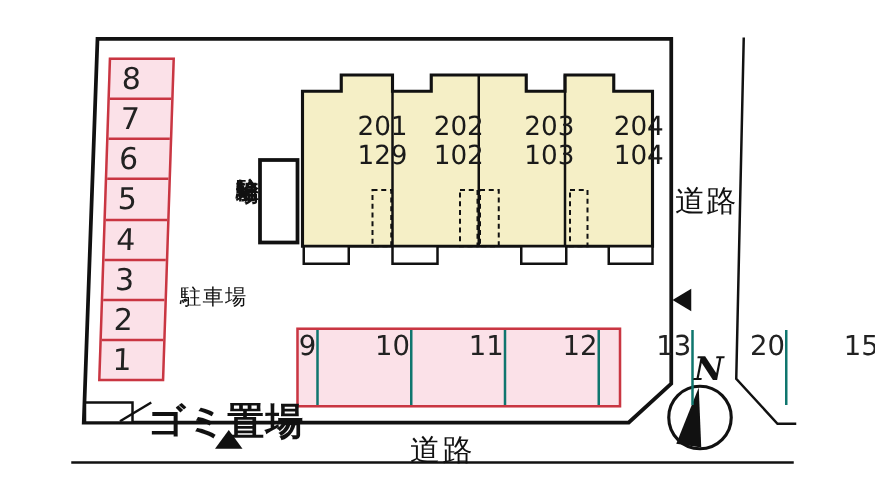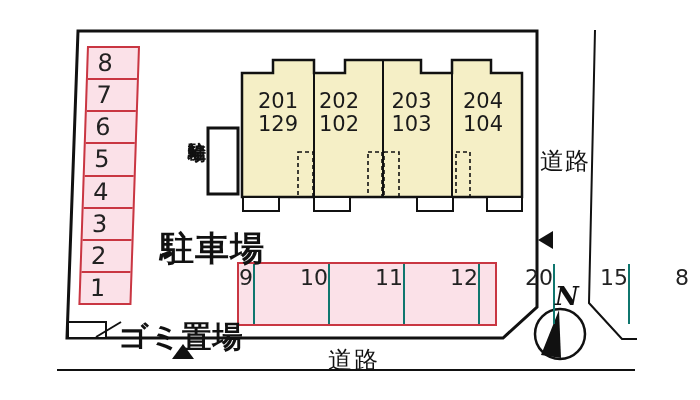--- a/index.html
+++ b/index.html
@@ -8,20 +8,21 @@
     font-family:"DejaVu Sans","Liberation Sans",sans-serif;color:#111;
     overflow:hidden;
   }
   .canvas svg{position:absolute;left:0;top:0;}
   .abs{position:absolute;}
   
   .unit-label{
     position:absolute;top:90px;text-align:center;
     font-size:21px;line-height:23px;font-weight:500;color:#1a1a1a;
     white-space:pre-line;
+    padding-left:28px;
   }
   
   .pcol{
     position:absolute;left:87px;top:46px;width:53px;height:259px;
     transform:skewX(-1.9deg);transform-origin:0 0;
     border:2px solid #c93642;background:#fbe1e8;
     display:flex;flex-direction:column;box-sizing:border-box;
   }
   .pcol .cell{
     flex:1;display:flex;align-items:center;box-sizing:border-box;
@@ -33,21 +34,21 @@
     position:absolute;left:237px;top:262px;width:260px;height:64px;
     border:2px solid #c93642;background:#fbe1e8;
     display:flex;box-sizing:border-box;
   }
   .prow .cell{
     flex:1;display:flex;justify-content:center;align-items:flex-start;
     box-sizing:border-box;padding-top:1px;font-size:22px;color:#222;
   }
   .prow .cell + .cell{border-left:2px solid #0f766e;padding-left:45px;}
   
-  .lbl-parking{left:160px;top:226px;font-size:34px;font-weight:700;letter-spacing:1px;}
+  .lbl-parking{left:144px;top:226px;font-size:17px;font-weight:400;letter-spacing:1px;}
   .lbl-bicycle{left:185px;top:127px;font-size:18px;font-weight:600;writing-mode:vertical-rl;letter-spacing:2px;}
   .lbl-garbage{left:118px;top:317px;font-size:30px;font-weight:700;letter-spacing:1px;}
   .lbl-road-right{left:540px;top:145px;font-size:24px;letter-spacing:1px;}
   .lbl-road-bottom{left:328px;top:344px;font-size:24px;letter-spacing:2px;}
   .lbl-north{
     left:548px;top:281px;width:38px;text-align:center;
     font-family:"DejaVu Serif","Liberation Serif",serif;
     font-style:italic;font-weight:700;font-size:26px;
   }
 </style>
@@ -106,20 +107,21 @@
     <div class="cell">3</div>
     <div class="cell">2</div>
     <div class="cell">1</div>
   </div>
 
   <div class="prow">
     <div class="cell">9</div>
     <div class="cell">10</div>
     <div class="cell">11</div>
     <div class="cell">12</div>
+    <div class="cell">13</div>
     <div class="cell">20</div>
     <div class="cell">15</div>
     <div class="cell">8</div>
   </div>
 
   <div class="abs lbl-parking">駐車場</div>
   <div class="abs lbl-bicycle">駐輪場</div>
   <div class="abs lbl-garbage">ゴミ置場</div>
   <div class="abs lbl-road-right">道路</div>
   <div class="abs lbl-road-bottom">道路</div>

